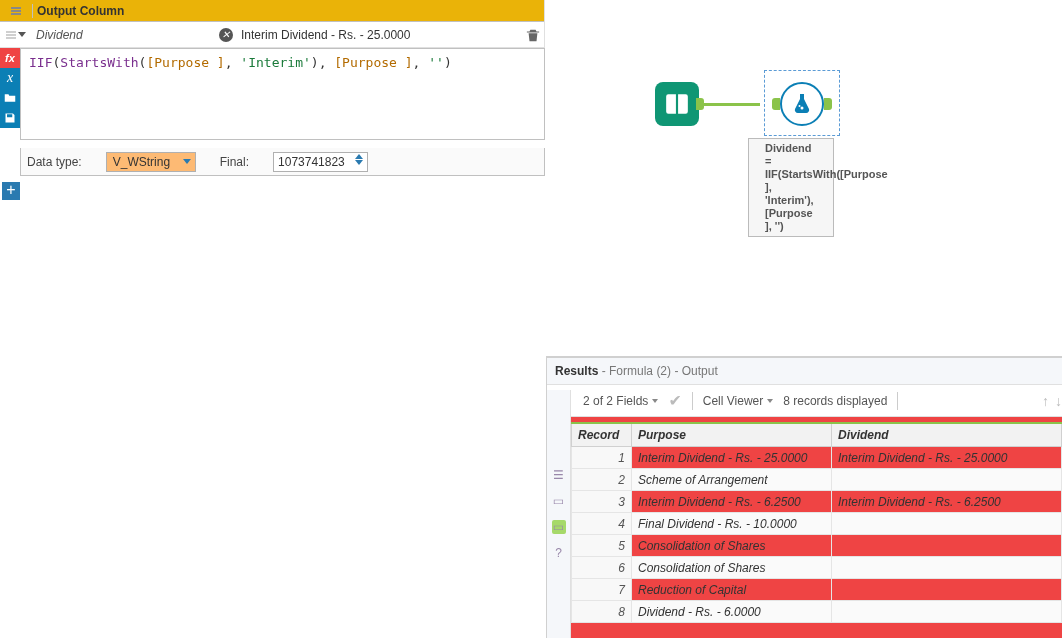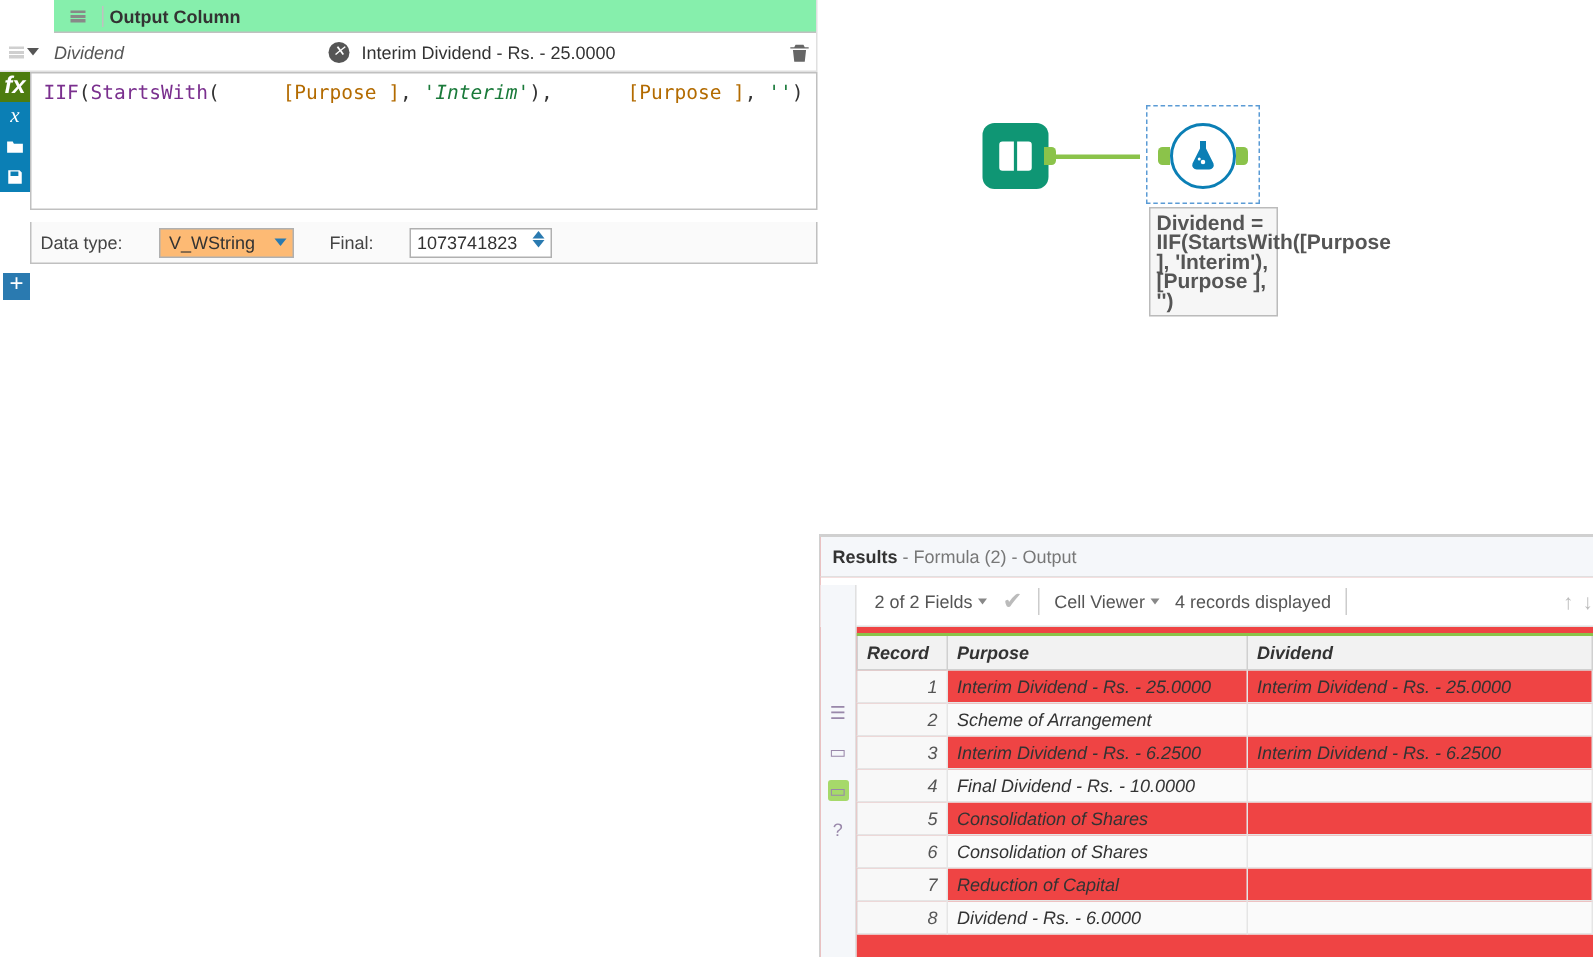--- a/index.html
+++ b/index.html
@@ -1,44 +1,44 @@
 <!DOCTYPE html>
 <html><head>
 <meta charset="utf-8">
 <style>
 * { box-sizing: border-box; margin: 0; padding: 0; }
 body { font-family: "Segoe UI", Tahoma, sans-serif; font-size: 12px; color: #333; background: #fff; width: 1062px; height: 638px; position: relative; overflow: hidden; }
 
 .left-panel { position: absolute; left: 0; top: 0; width: 545px; border-right: 1px solid #e0e0e0; }
-.header-row { display: flex; background: #86efac; border-bottom: 1px solid #c0c0c0; height: 22px; align-items: center; font-weight: 600; margin-left: 36px; }
+.header-row { display: flex; background: #eab308; border-bottom: 1px solid #c0c0c0; height: 22px; align-items: center; font-weight: 600; }
 .hdr-handle { width: 32px; display:flex; align-items:center; justify-content:center; gap:2px; }
 .hamburger { display:inline-block; width:10px; height:8px; background: linear-gradient(#888 0 2px, transparent 2px 3px, #888 3px 5px, transparent 5px 6px, #888 6px 8px); }
 .hdr-output { width: 205px; padding-left: 4px; border-left:1px solid #c0c0c0; }
 .hdr-preview { flex: 1; padding-left: 4px; border-left:1px solid #c0c0c0; }
 
 .value-row { display: flex; height: 26px; align-items: center; border-bottom: 1px solid #e0e0e0; background:#fff; }
 .val-handle { width: 32px; display:flex; align-items:center; justify-content:center; gap:2px; color:#888; }
 .chev { display:inline-block; width:0;height:0;border-left:4px solid transparent;border-right:4px solid transparent;border-top:5px solid #555; }
 .val-field { width: 205px; padding: 0 4px; font-style: italic; color:#555; display:flex; align-items:center; }
 .val-field .clr { margin-left:auto; width:14px;height:14px;border-radius:50%;background:#555; color:#fff; font-size:10px; line-height:14px; text-align:center; cursor:pointer; }
 .val-prev { flex:1; padding:0 4px; display:flex; align-items:center; }
 .trash { margin-left:auto; width:14px; height:14px; cursor:pointer; }
 
 .tool-col { position:absolute; left:0; top:48px; width:20px; }
 .tool-btn { width:20px; height:20px; display:flex; align-items:center; justify-content:center; margin-bottom:0; cursor:pointer; }
-.tool-fx { background:#4d7c0f; color:#fff; font-style:italic; font-weight:bold; font-size:16px; }
+.tool-fx { background:#ef4444; color:#fff; font-style:italic; font-weight:bold; font-size:11px; }
 .tool-x  { background:#0b7fb5; color:#fff; font-style:italic; font-family:serif; font-size:14px; }
 .tool-folder { background:#0b7fb5; }
 .tool-save   { background:#0b7fb5; }
 .folder-svg, .save-svg { fill:#fff; }
 
 .expr-area { position:absolute; left:20px; top:48px; right:0; width: calc(545px - 20px); height: 92px; border:1px solid #c0c0c0; background:#fff; padding:6px 8px; font-family: Consolas, monospace; font-size:13px; }
 .tok-fn { color:#7a2f8e; }
-.tok-col { color:#b36b00;margin-left:42px; }
-.tok-str { color:#1a7a3a; font-style:italic; }
+.tok-col { color:#b36b00; }
+.tok-str { color:#1a7a3a; }
 
 .dtype-row { position:absolute; left:20px; top:148px; width: calc(545px - 20px); height:28px; border:1px solid #c0c0c0; border-top:none; display:flex; align-items:center; padding:0 6px; gap:24px; background:#fafafa; }
 .lbl { color:#444; }
 .combo { border:1px solid #b0b0b0; height:20px; padding:0 18px 0 6px; position:relative; background:#fdba74; min-width:90px; display:flex; align-items:center; }
 .combo .dd { position:absolute; right:4px; top:6px; width:0;height:0;border-left:4px solid transparent;border-right:4px solid transparent;border-top:5px solid #2a7ab0; }
 .numbox { border:1px solid #b0b0b0; height:20px; width:95px; padding:0 16px 0 4px; position:relative; background:#fff; display:flex; align-items:center; }
 .spin { position:absolute; right:2px; top:1px; width:12px; display:flex; flex-direction:column; gap:1px; }
 .spin div { width:0;height:0;border-left:4px solid transparent;border-right:4px solid transparent; cursor:pointer; margin:0 auto; }
 .spin .up { border-bottom:5px solid #2a7ab0; }
 .spin .dn { border-top:5px solid #2a7ab0; }
@@ -49,21 +49,21 @@
 .wire { position:absolute; height:3px; background:#8bc34a; top:103px; left:140px; width:60px; }
 .node { position:absolute; top:82px; width:44px; height:44px; border-radius:8px; display:flex; align-items:center; justify-content:center; }
 .node-in { left:95px; background:#0f9674; }
 .book-svg { fill:#fff; }
 .node-out { left:220px; background:#fff; border:2px solid #0b7fb5; border-radius:50%; }
 .flask-svg { fill:#0b7fb5; }
 .sel-box { position:absolute; left:204px; top:70px; width:76px; height:66px; border:1px dashed #5b9bd5; pointer-events:none; }
 .anchor-in { position:absolute; left:136px; top:98px; width:8px; height:12px; background:#8bc34a; border-radius:0 3px 3px 0; }
 .anchor-in2 { position:absolute; left:212px; top:98px; width:8px; height:12px; background:#8bc34a; border-radius:3px 0 0 3px; }
 .anchor-out { position:absolute; left:264px; top:98px; width:8px; height:12px; background:#8bc34a; border-radius:0 3px 3px 0; }
-.node-label { position:absolute; left:206px; top:138px; width:86px; border:1px solid #bbb; background:#f6f6f6; font-size:14px; padding:3px 4px; line-height:13px; font-weight:600; color:#555; }
+.node-label { position:absolute; left:188px; top:138px; width:86px; border:1px solid #bbb; background:#f6f6f6; font-size:11px; padding:3px 16px; line-height:13px; font-weight:600; color:#555; }
 
 .results { position:absolute; left:546px; top:356px; right:0; bottom:0; border-top:2px solid #d0d0d0; border-left:1px solid #d0d0d0; background:#ef4444; }
 .res-title { padding:6px 8px; font-size:12px; background:#f5f7fa; border-bottom:1px solid #e0e0e0; }
 .res-title b { font-weight:600; color:#333; }
 .res-sub { color:#777; }
 .res-bar { display:flex; align-items:center; gap:10px; padding:6px 0 6px 36px; border-bottom:1px solid #e0e0e0; color:#555; background:#fff; }
 .sep { width:1px; height:18px; background:#ccc; }
 .check { color:#bbb; font-size:16px; }
 .arrows { margin-left:auto; display:flex; gap:6px; color:#bbb; font-size:14px; }
 .drop-mini { display:flex; align-items:center; gap:4px; cursor:pointer; }
@@ -184,21 +184,21 @@
     <div class="drop-mini">
       <span>2 of 2 Fields</span>
         <span class="tri"></span>
     </div>
     <span class="check">✔</span>
     <div class="sep"></div>
     <div class="drop-mini">
       <span>Cell Viewer</span>
         <span class="tri"></span>
     </div>
-    <span>4 records displayed</span>
+    <span>8 records displayed</span>
     <div class="sep"></div>
     <div class="arrows">
       <span>↑</span>
       <span>↓</span>
     </div>
   </div>
 
   <div class="grid">
     <table>
       <thead>

